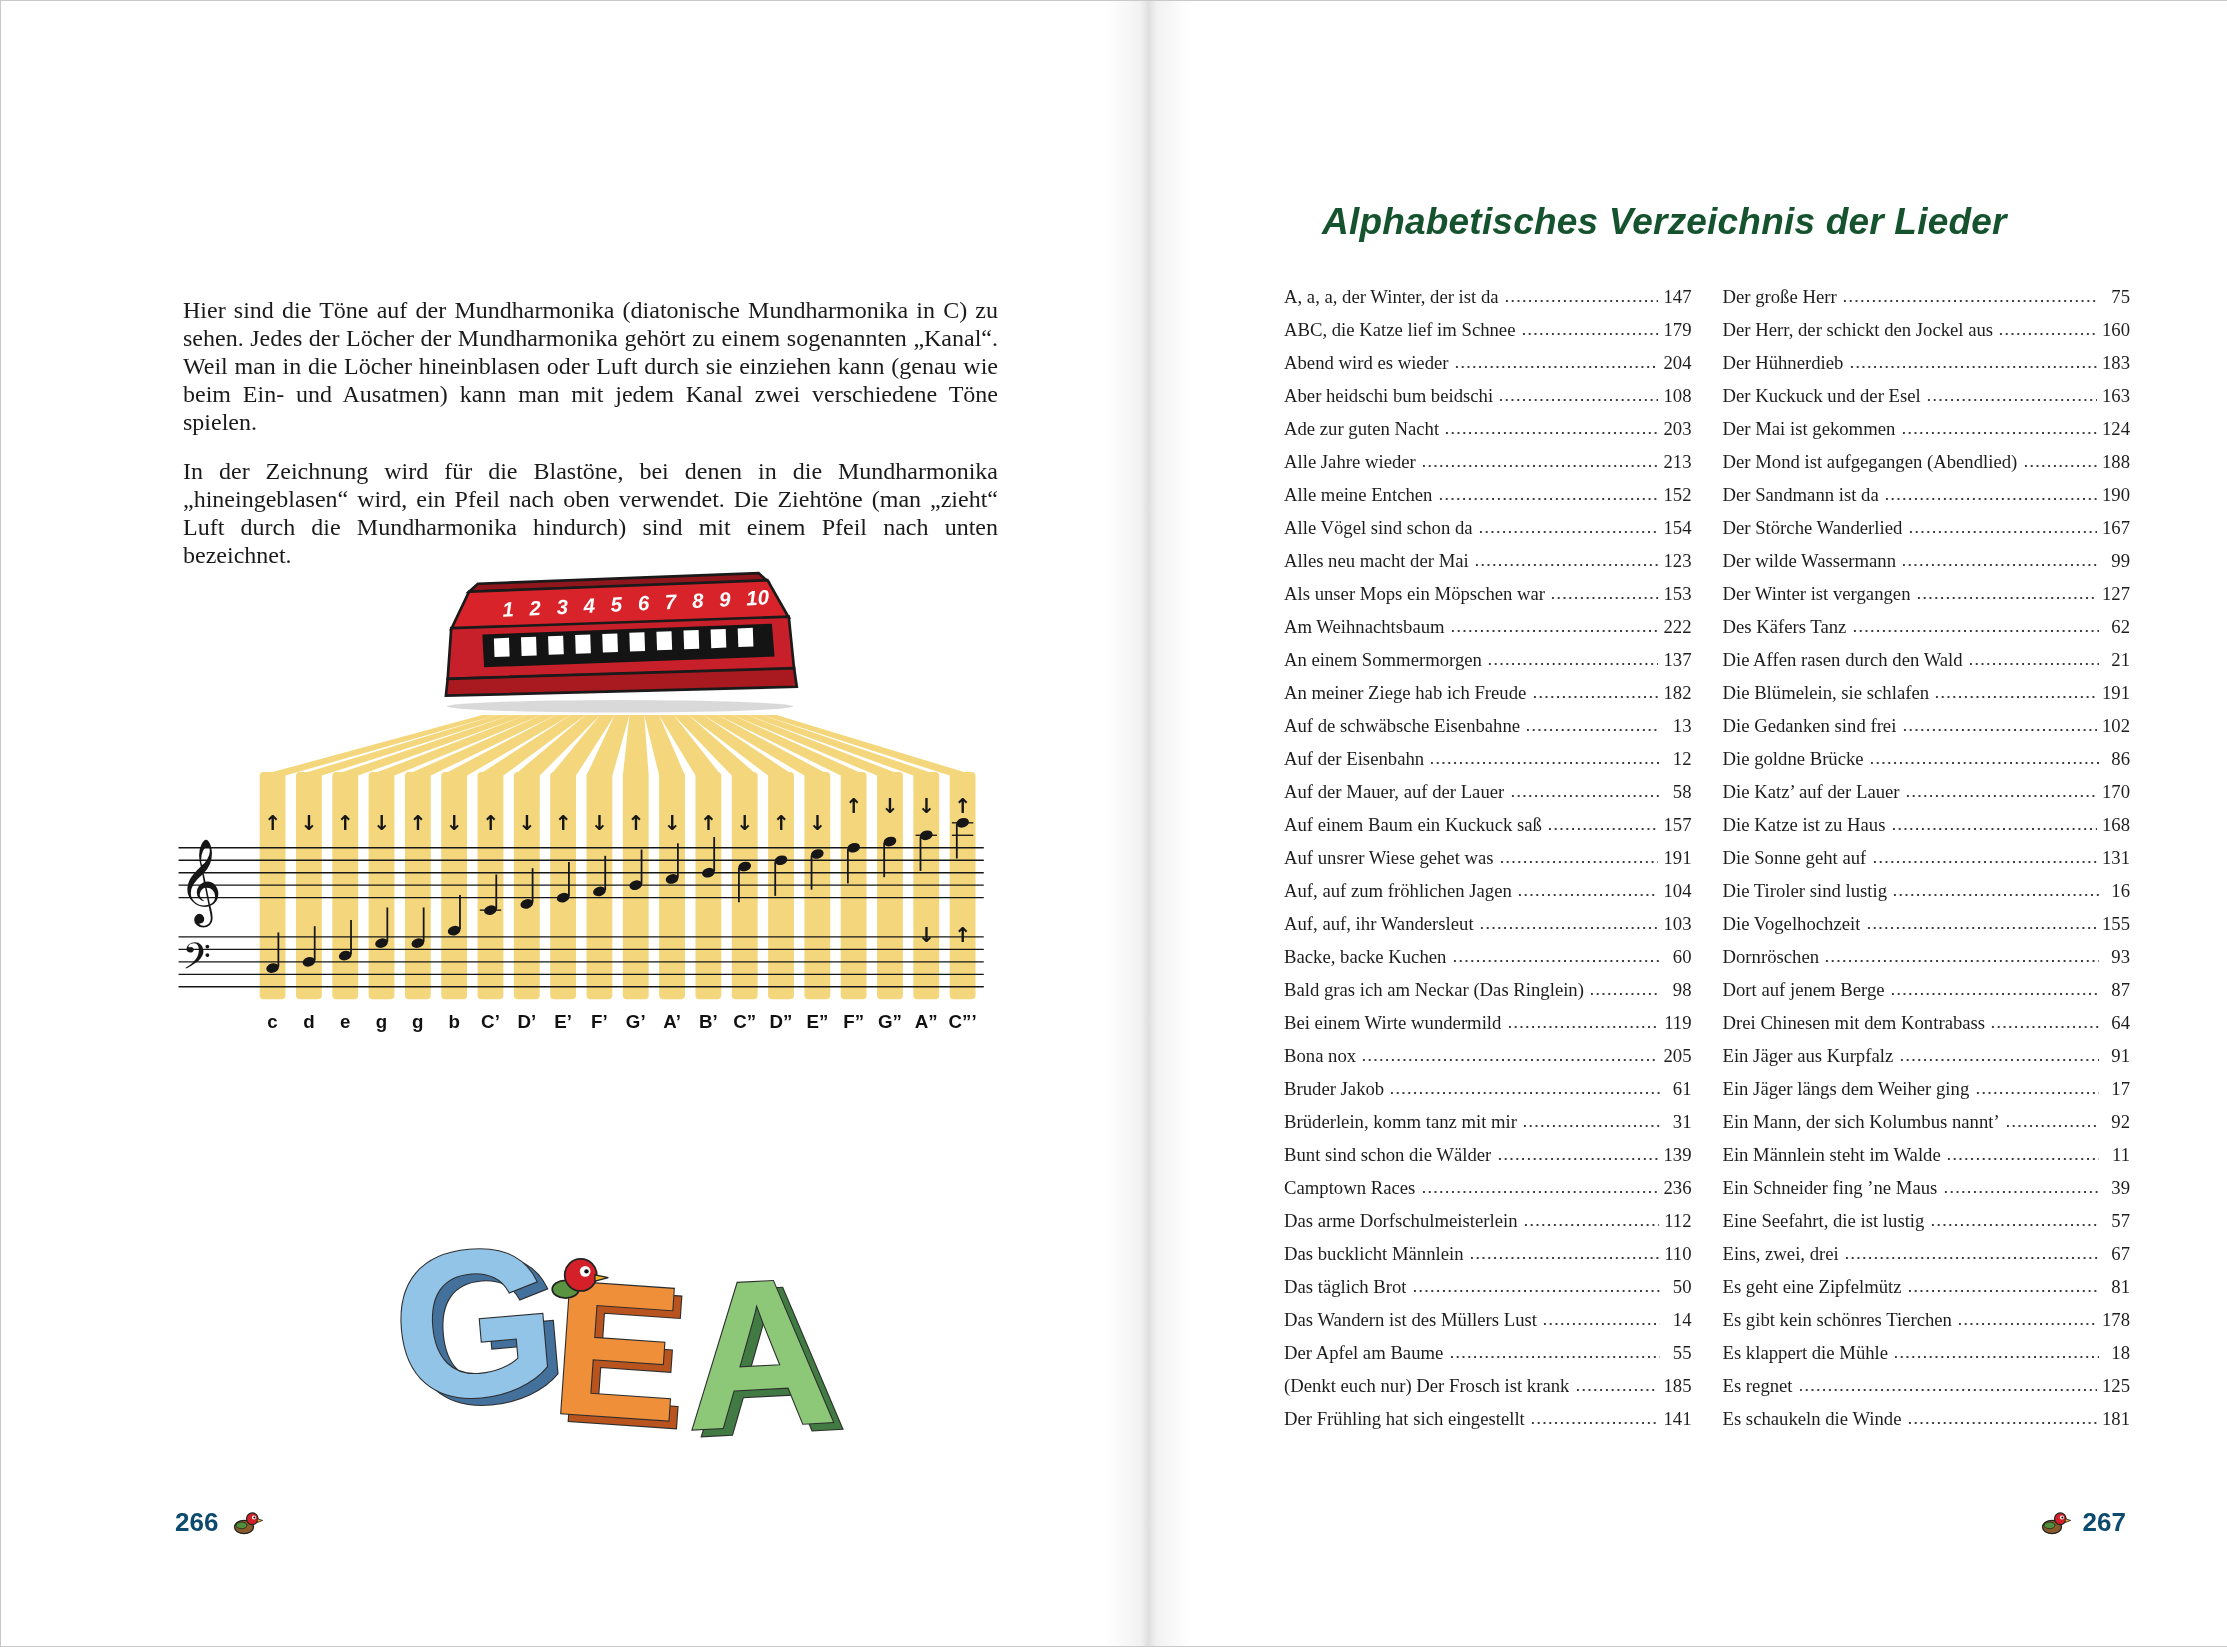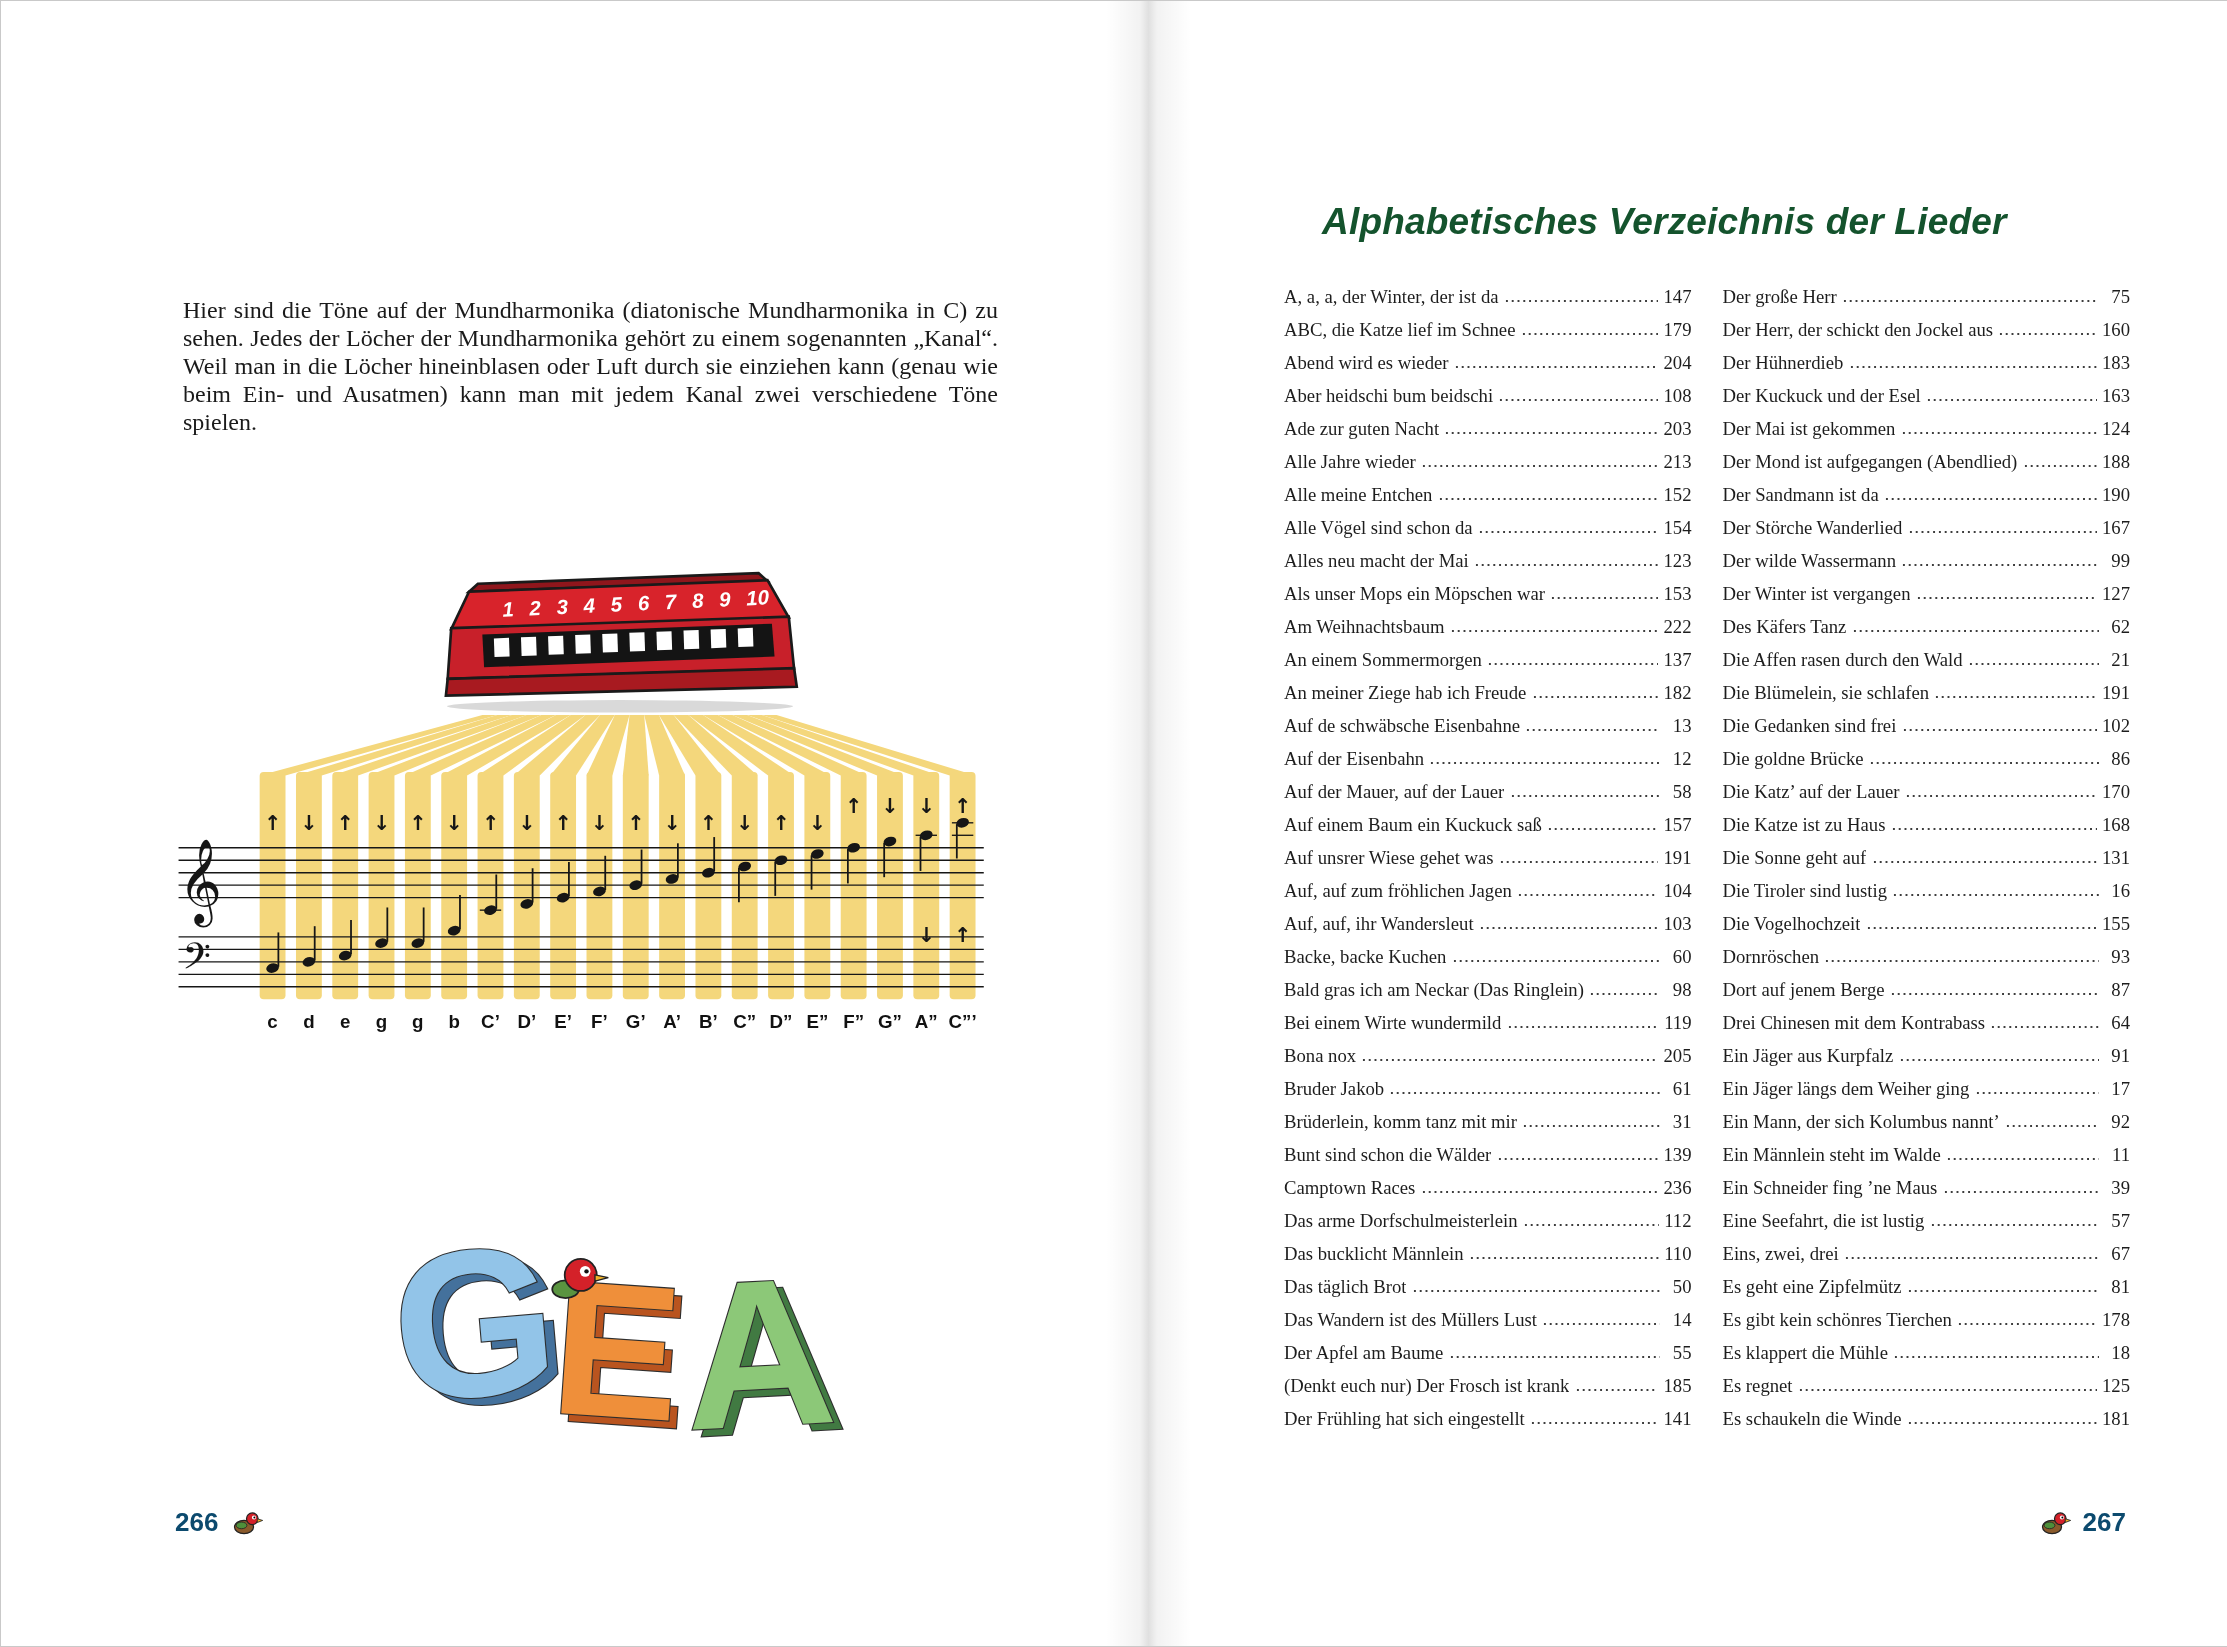--- a/index.html
+++ b/index.html
@@ -61,20 +61,21 @@
 </head>
 <body>
 
 <div class="canvas">
 
   <div class="page page-left">
 
 
     <div class="body-text">
       <p>Hier sind die Töne auf der Mundharmonika (diatonische Mundharmonika in C) zu sehen. Jedes der Löcher der Mundharmonika gehört zu einem sogenannten „Kanal“. Weil man in die Löcher hineinblasen oder Luft durch sie einziehen kann (genau wie beim Ein- und Ausatmen) kann man mit jedem Kanal zwei verschiedene Töne spielen.</p>
+      <p>In der Zeichnung wird für die Blastöne, bei denen in die Mundharmonika „hineingeblasen“ wird, ein Pfeil nach oben verwendet. Die Ziehtöne (man „zieht“ Luft durch die Mundharmonika hindurch) sind mit einem Pfeil nach unten bezeichnet.</p>
     </div>
 
     <svg class="harmonica-svg" viewBox="0 0 920 340">
       <ellipse cx="460" cy="316" rx="390" ry="14" fill="rgba(0,0,0,0.15)"></ellipse>
       <polygon points="140,40 772,16 792,34 120,58" fill="#8f161c" stroke="#1a1a1a" stroke-width="6"></polygon>
       <polygon points="120,58 792,32 840,116 80,142" fill="#d8232b" stroke="#1a1a1a" stroke-width="6"></polygon>
       <g id="harm-numbers">
           <text x="196" y="114" fill="#ffffff" font-size="46" font-style="italic" font-weight="bold" font-family="Liberation Sans, sans-serif" transform="rotate(-3 196 114)">1</text>
           <text x="257" y="111.2" fill="#ffffff" font-size="46" font-style="italic" font-weight="bold" font-family="Liberation Sans, sans-serif" transform="rotate(-3 257 111.2)">2</text>
           <text x="318" y="108.4" fill="#ffffff" font-size="46" font-style="italic" font-weight="bold" font-family="Liberation Sans, sans-serif" transform="rotate(-3 318 108.4)">3</text>

